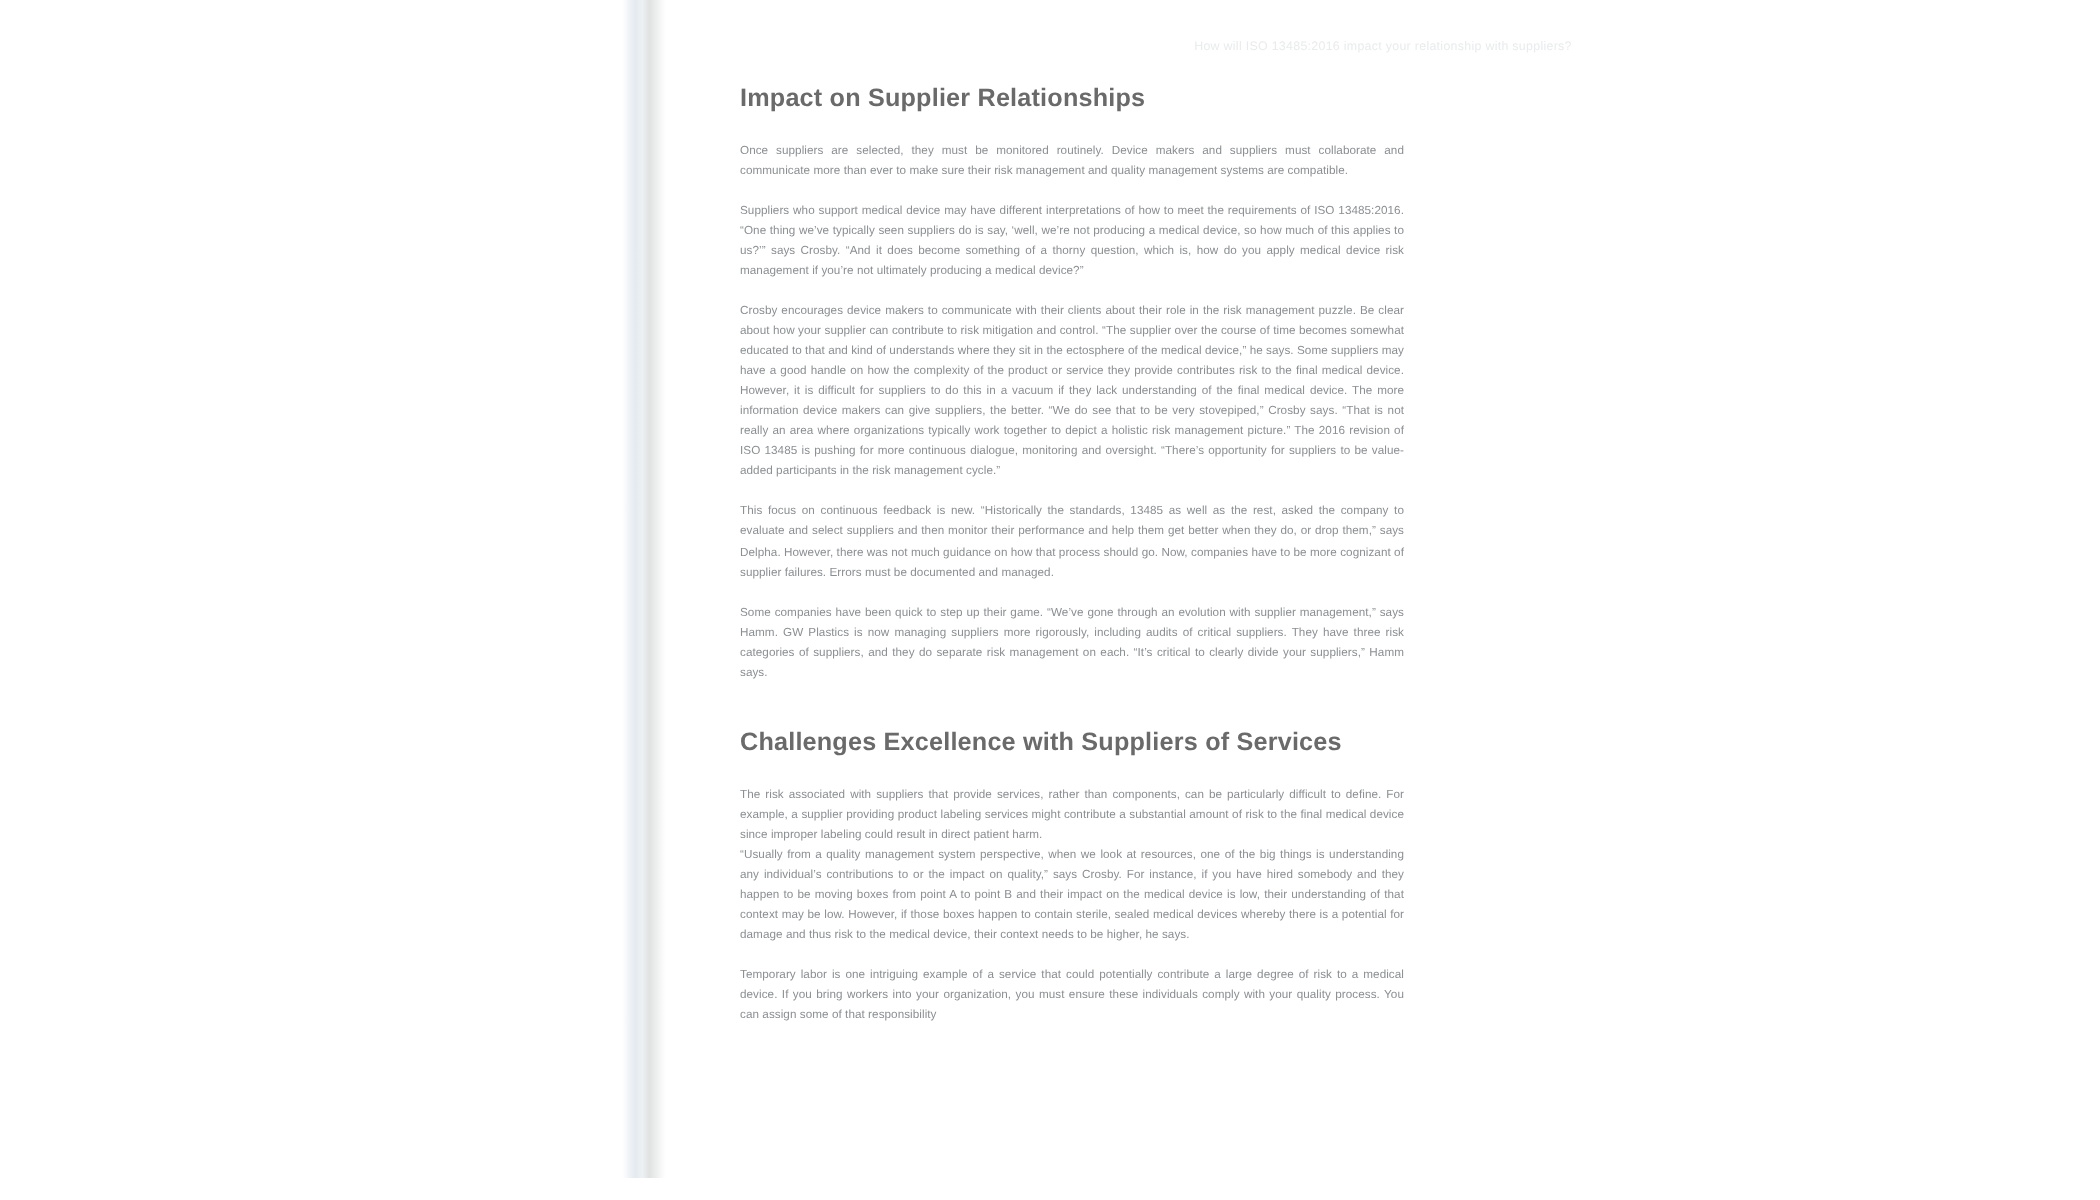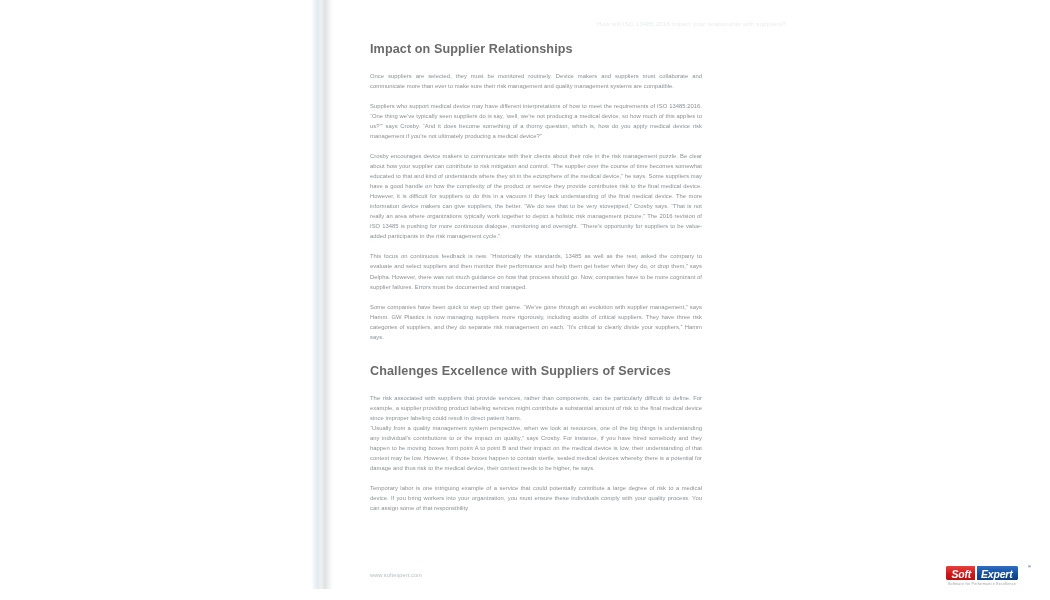--- a/index.html
+++ b/index.html
@@ -220,27 +220,15 @@
       <p class="body-text">This focus on continuous feedback is new. “Historically the standards, 13485 as well as the rest, asked the company to evaluate and select suppliers and then monitor their performance and help them get better when they do, or drop them,” says Delpha. However, there was not much guidance on how that process should go. Now, companies have to be more cognizant of supplier failures. Errors must be documented and managed.</p>
       <p class="body-text">Some companies have been quick to step up their game. “We’ve gone through an evolution with supplier management,” says Hamm. GW Plastics is now managing suppliers more rigorously, including audits of critical suppliers. They have three risk categories of suppliers, and they do separate risk management on each. “It’s critical to clearly divide your suppliers,” Hamm says.</p>
 
       <h2 class="section-heading second">Challenges Excellence with Suppliers of Services</h2>
 
       <p class="body-text tight">The risk associated with suppliers that provide services, rather than components, can be particularly difficult to define. For example, a supplier providing product labeling services might contribute a substantial amount of risk to the final medical device since improper labeling could result in direct patient harm.</p>
       <p class="body-text">“Usually from a quality management system perspective, when we look at resources, one of the big things is understanding any individual’s contributions to or the impact on quality,” says Crosby. For instance, if you have hired somebody and they happen to be moving boxes from point A to point B and their impact on the medical device is low, their understanding of that context may be low. However, if those boxes happen to contain sterile, sealed medical devices whereby there is a potential for damage and thus risk to the medical device, their context needs to be higher, he says.</p>
       <p class="body-text clipped">Temporary labor is one intriguing example of a service that could potentially contribute a large degree of risk to a medical device. If you bring workers into your organization, you must ensure these individuals comply with your quality process. You can assign some of that responsibility</p>
     </div>
 
-    <div class="page-footer">
-      <div class="footer-url">www.softexpert.com</div>
-
-      <div class="logo">
-        <div class="logo-mark">
-          <span class="logo-soft">Soft</span>
-          <span class="logo-expert">Expert</span>
-          <span class="logo-tm">®</span>
-        </div>
-        <div class="logo-tagline">Software for Performance Excellence</div>
-      </div>
-    </div>
 
   </div>
 </div>
 
 </body></html>

